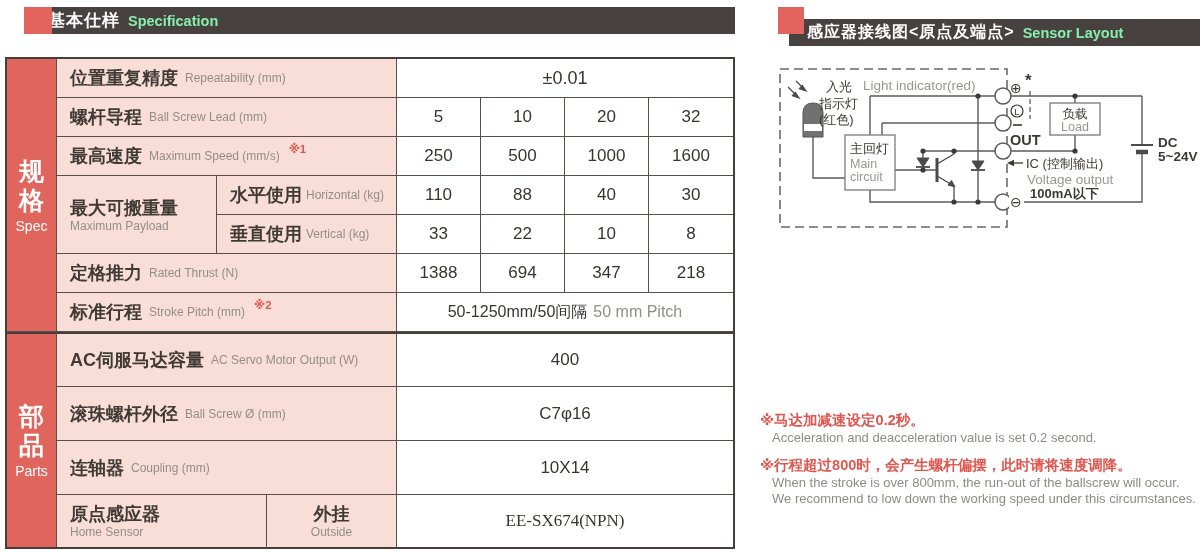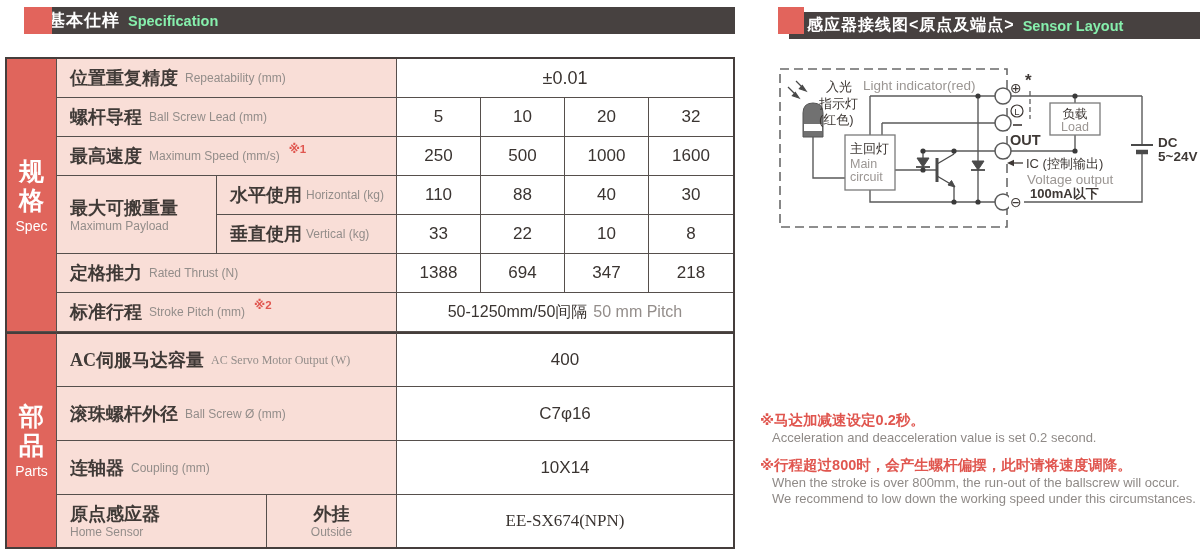--- a/index.html
+++ b/index.html
@@ -55,21 +55,21 @@
 
 <div class="page">
 
   <div class="hdr-accent" style="left:24px; top:7px;"></div>
   <div class="hdr-bar" style="left:34px; top:7px; width:701px; padding-left:14px;">
     <span class="hdr-title-zh">基本仕样</span>
     <span class="hdr-title-en">Specification</span>
   </div>
 
   <div class="hdr-accent" style="left:778px; top:7px; width:26px;"></div>
-  <div class="hdr-bar" style="left:789px; top:12px; width:411px; padding-left:18px;">
+  <div class="hdr-bar" style="left:789px; top:19px; width:411px; padding-left:18px;">
     <span class="hdr-title-zh" style="font-size:16px;">感应器接线图&lt;原点及端点&gt;</span>
     <span class="hdr-title-en">Sensor Layout</span>
   </div>
 
   <div class="spec-table">
 
     <div class="cell side" style="grid-column:1/2; grid-row:1/8;">
       <div class="side-zh">规格</div>
       <div class="side-en">Spec</div>
     </div>
@@ -137,21 +137,21 @@
     <div class="cell lbl" style="grid-column:2/5; grid-row:7/8;">
       <span class="zh">标准行程</span>
       <span class="en">Stroke Pitch (mm)</span>
       <span class="note-sup">※2</span>
     </div>
     <div class="cell val no-br" style="grid-column:5/9; grid-row:7/8; font-size:16px;">
       <span>50-1250mm/50间隔</span>
       <span class="gray">50 mm Pitch</span>
     </div>
 
-    <div class="cell lbl divider-top" style="grid-column:2/5; grid-row:8/9;font-family:Liberation Serif, serif;">
+    <div class="cell lbl divider-top" style="grid-column:2/5; grid-row:8/9;">
       <span class="zh">AC伺服马达容量</span>
       <span class="en">AC Servo Motor Output (W)</span>
     </div>
     <div class="cell val no-br divider-top" style="grid-column:5/9; grid-row:8/9;">400</div>
 
     <div class="cell lbl" style="grid-column:2/5; grid-row:9/10;">
       <span class="zh">滚珠螺杆外径</span>
       <span class="en">Ball Screw Ø (mm)</span>
     </div>
     <div class="cell val no-br" style="grid-column:5/9; grid-row:9/10;">C7φ16</div>

